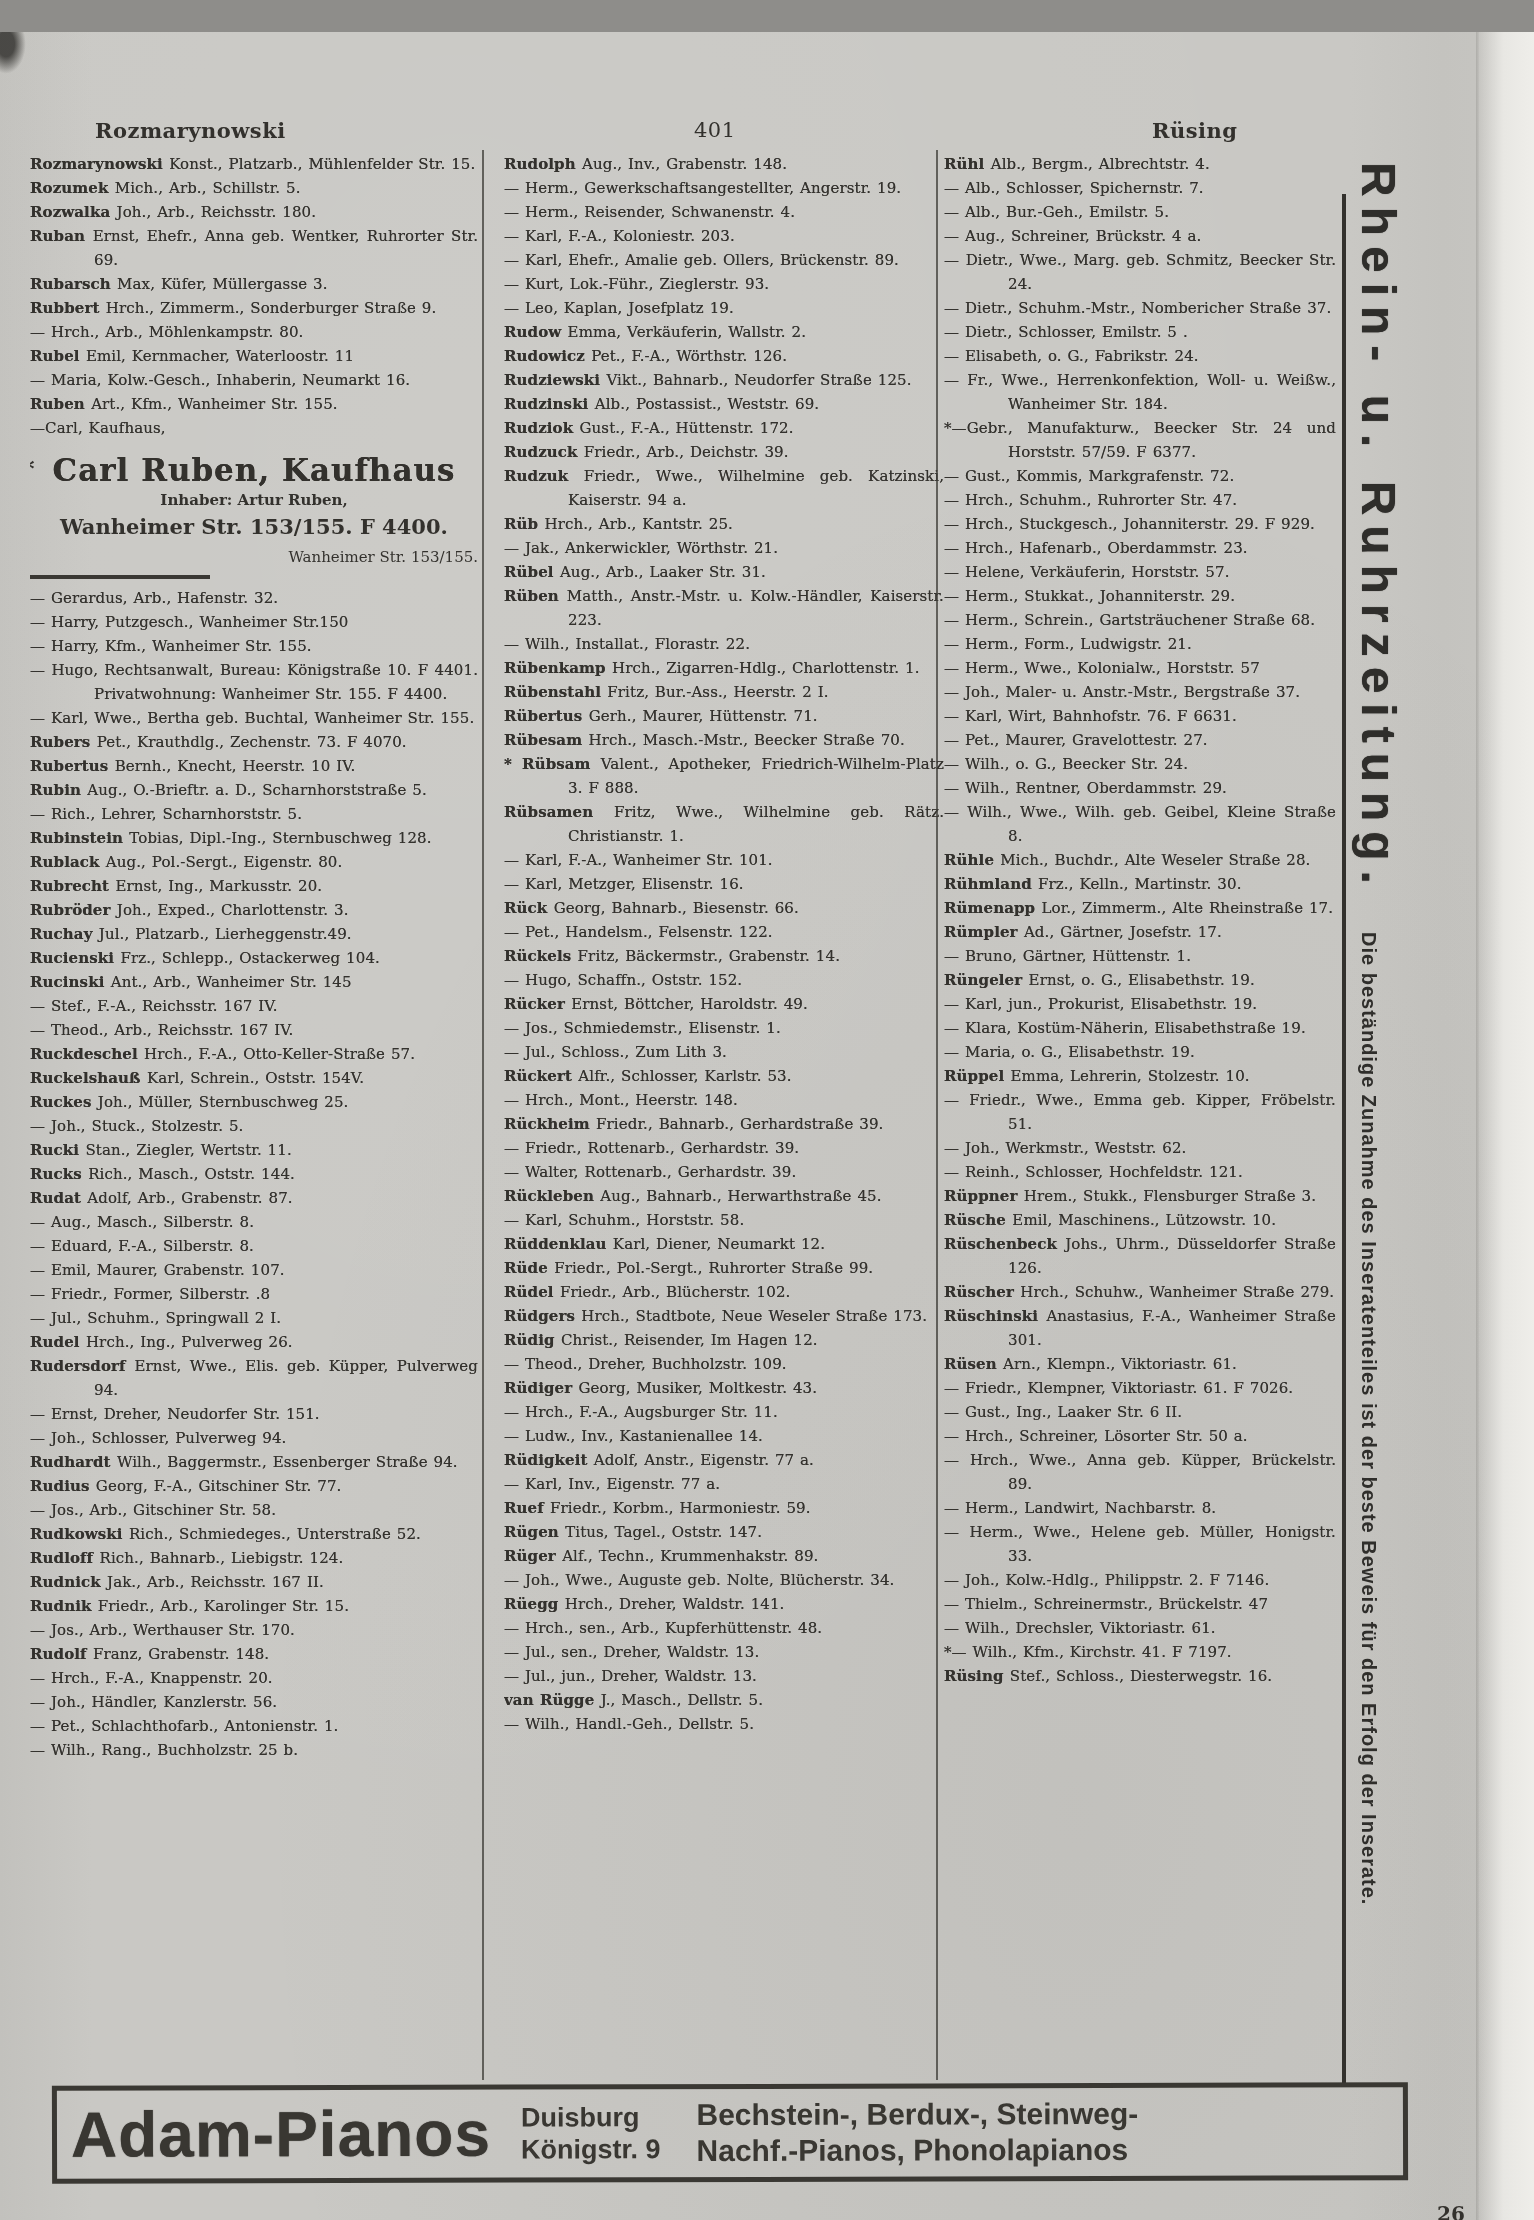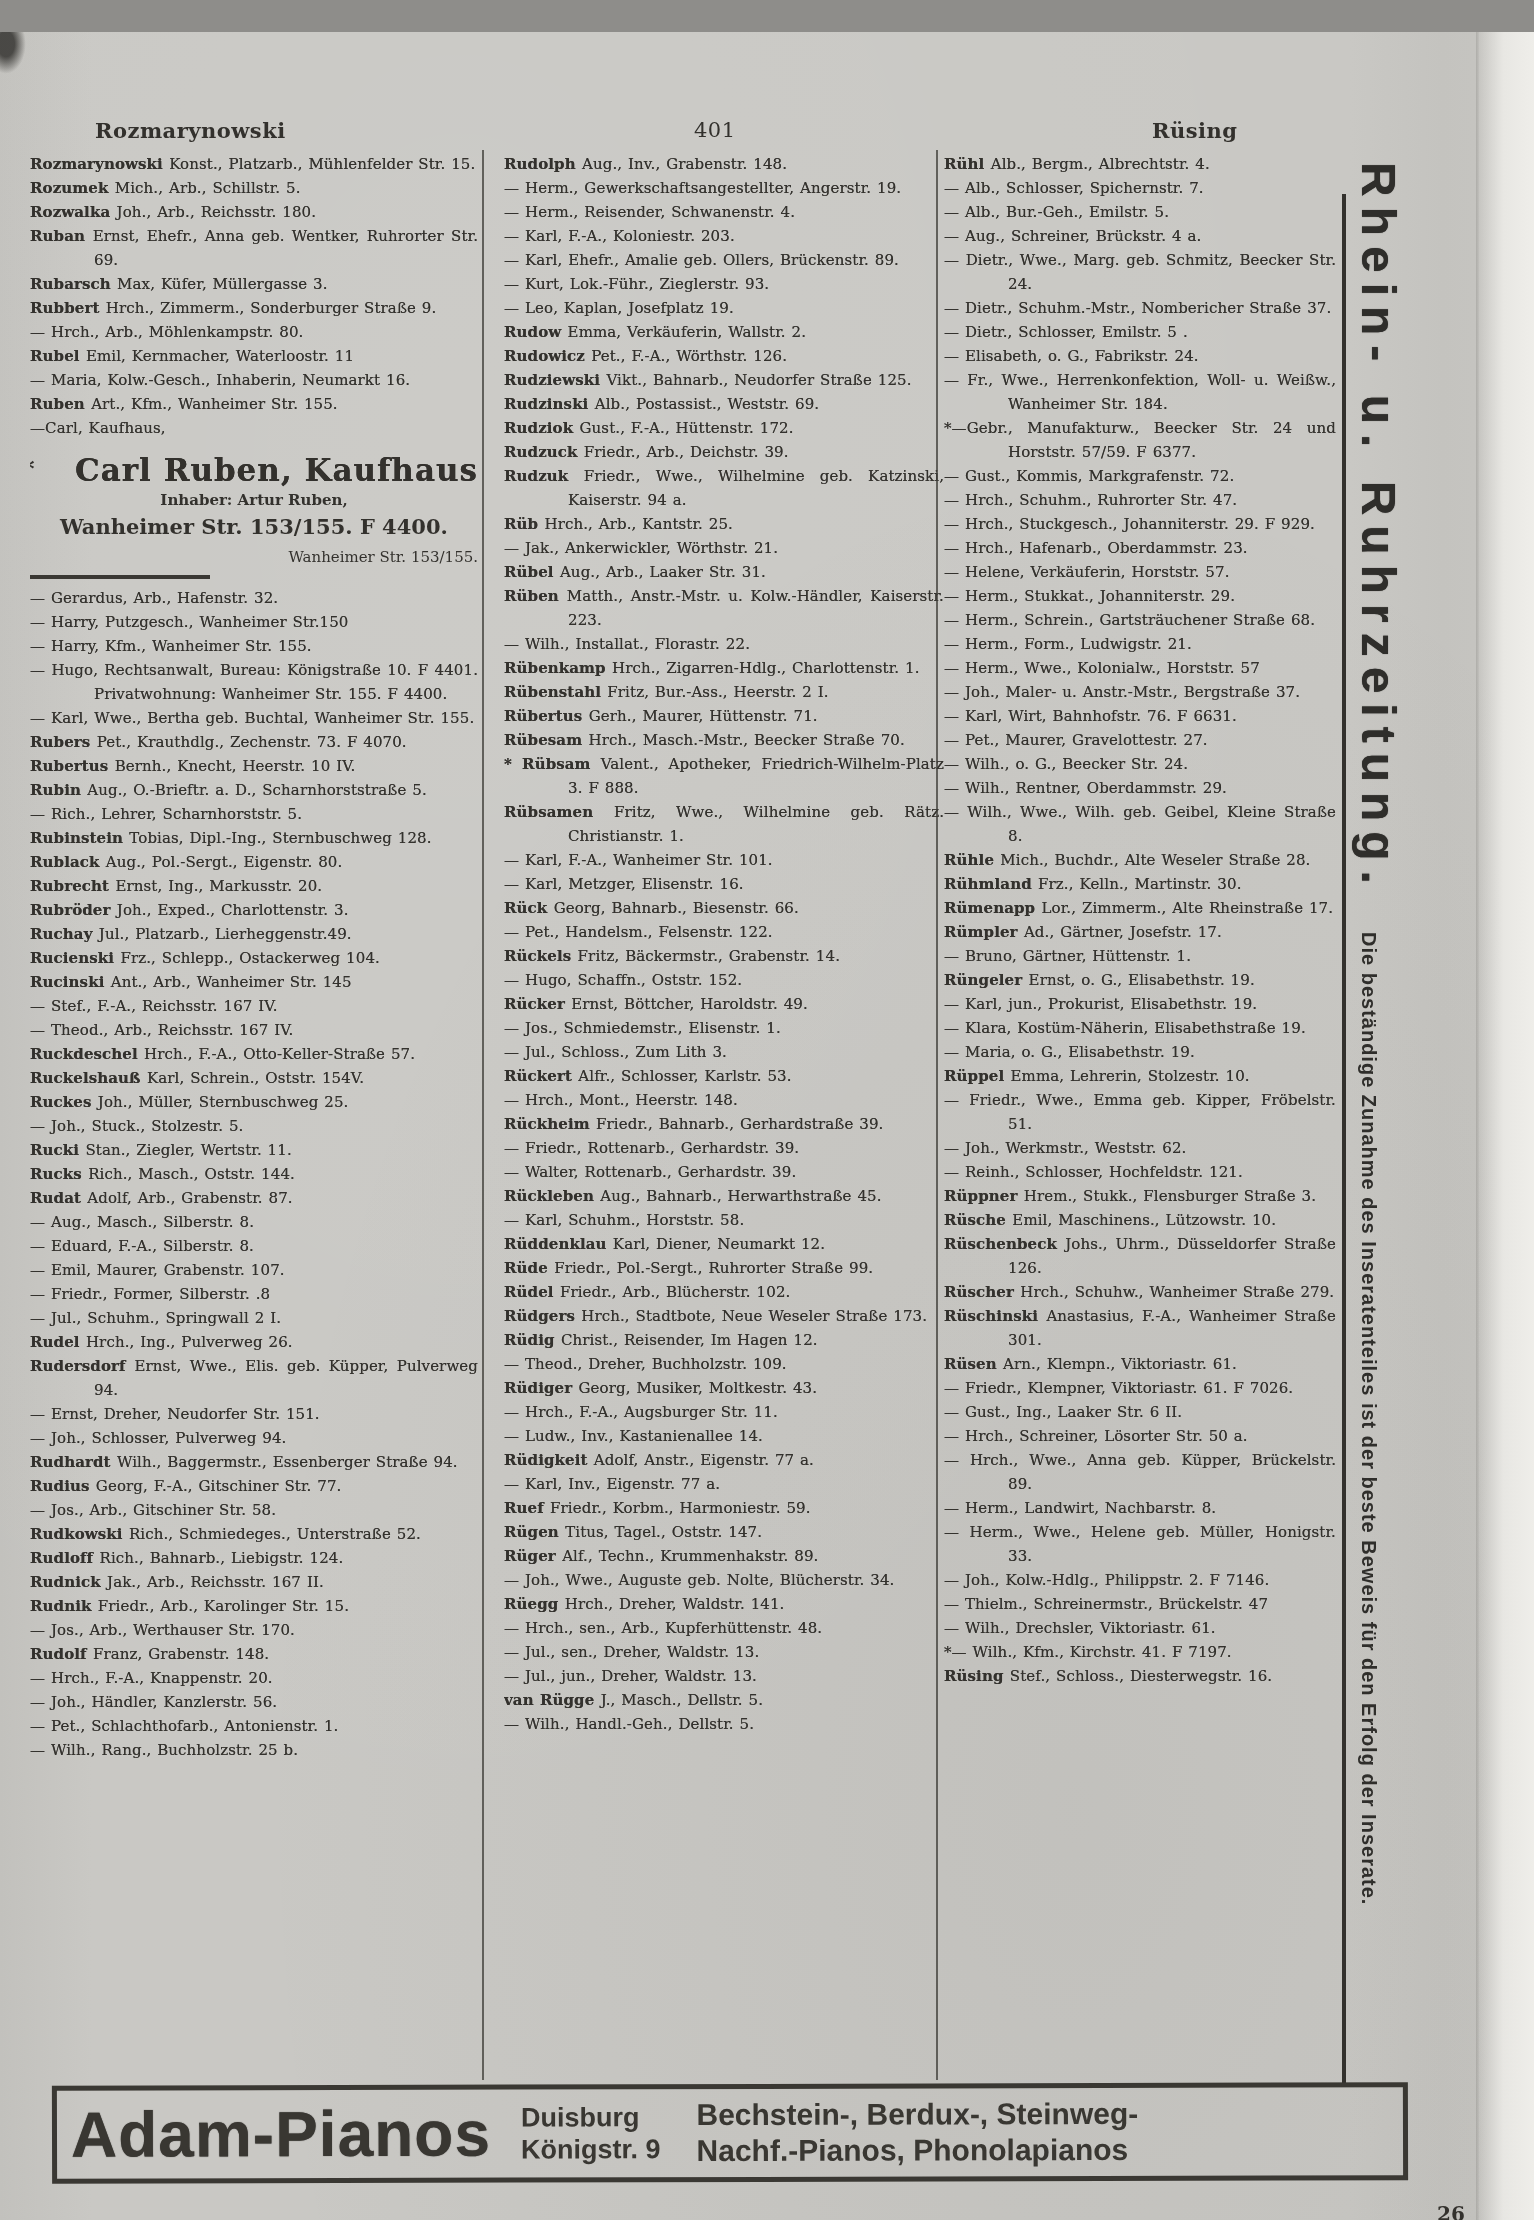--- a/index.html
+++ b/index.html
@@ -32,21 +32,21 @@
   .vr1{left:482px;}
   .vr2{left:936px;}
   .ad-rule{position:absolute;left:1342px;top:162px;width:4px;height:1892px;background:#33312d;}
 
   .entry{margin:0;padding-left:64px;text-indent:-64px;font-size:15px;line-height:24px;
     text-align:justify;letter-spacing:.1px;word-spacing:1px;text-shadow:0 0 .5px rgba(42,40,36,.7);}
   .entry b{font-weight:bold;}
 
   .ruben-ad{position:relative;text-align:center;margin:10px 0 2px;padding:2px 0;}
   .ruben-star{position:absolute;left:-8px;top:4px;font-size:24px;font-weight:bold;}
-  .ruben-l1{font-size:31px;font-weight:bold;line-height:36px;letter-spacing:1px;text-shadow:0 0 .6px rgba(30,28,26,.9);text-align:right;}
+  .ruben-l1{font-size:31px;font-weight:bold;line-height:36px;letter-spacing:1px;text-shadow:0 0 .6px rgba(30,28,26,.9);}
   .ruben-l2{font-size:15px;font-weight:bold;line-height:25px;}
   .ruben-l3{font-size:21px;font-weight:bold;line-height:27px;}
   .center-line{margin:2px 0;text-align:right;font-size:15px;line-height:26px;}
   .sep-rule{width:180px;height:4px;background:#3a3833;margin:5px 0 7px;}
 
   
   .side-ad{position:absolute;left:1348px;top:130px;width:58px;height:2062px;overflow:hidden;
     writing-mode:vertical-rl;text-orientation:sideways;
     font-family:"Liberation Sans", sans-serif;font-weight:bold;color:#2f2e2b;}
   .side-ad-title{font-size:48px;letter-spacing:10px;text-shadow:0 0 .8px rgba(30,29,27,.9);}

